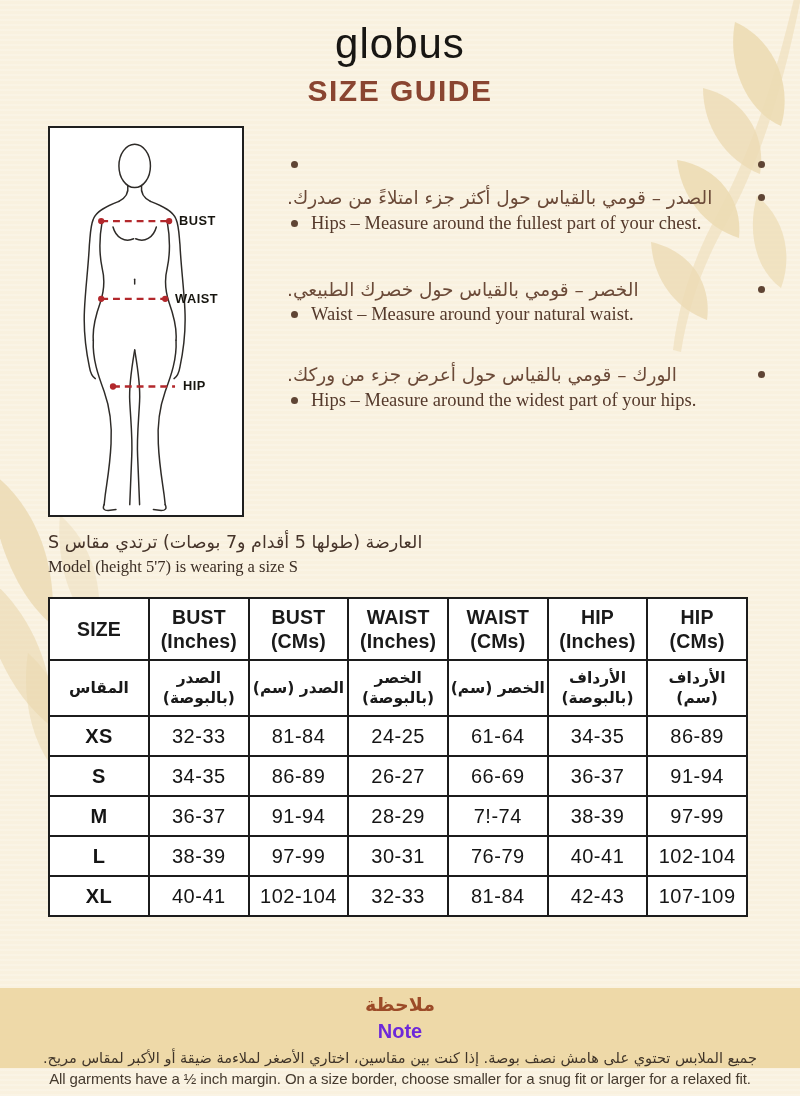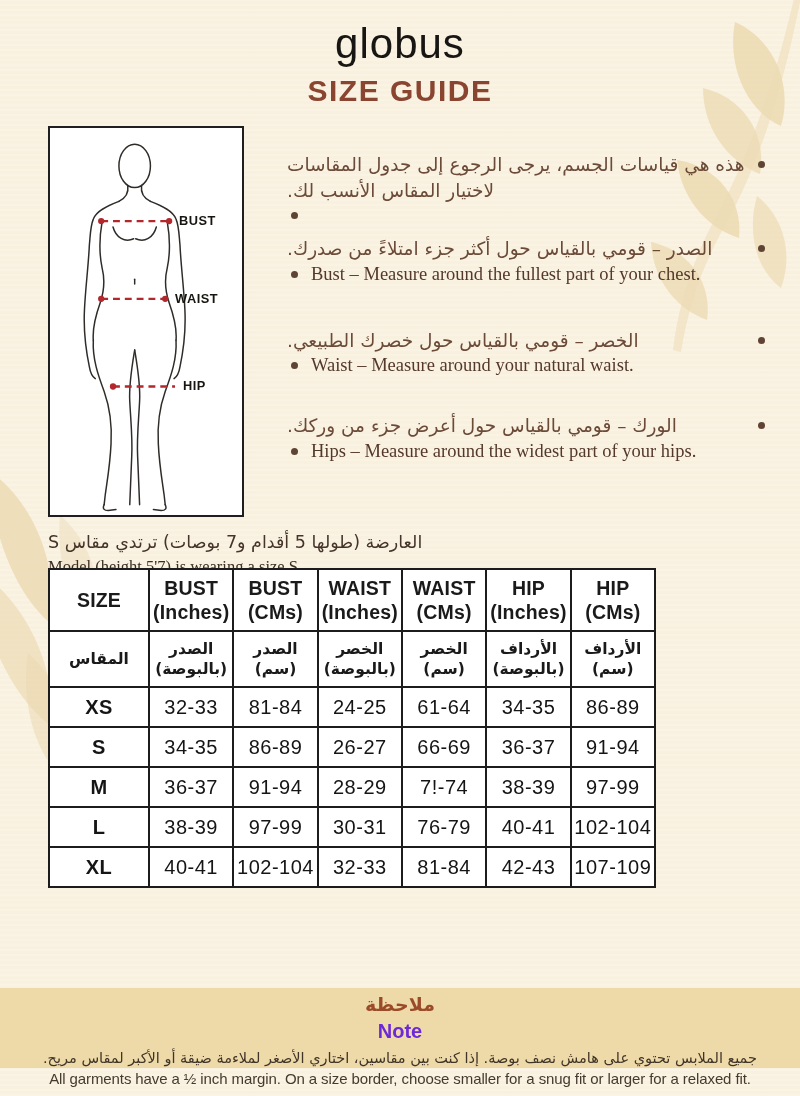--- a/index.html
+++ b/index.html
@@ -43,21 +43,21 @@
              font-size:18.5px; line-height:1.36; color:#54392b; }
   .item.en .dot { left:4px; }
 
   
   .model-info { position:absolute; left:48px; top:530px; }
   .model-ar { direction:rtl; text-align:left; font-family:"DejaVu Sans",sans-serif;
               font-size:17.5px; line-height:1.45; color:#46342a; }
   .model-en { font-family:"Liberation Serif","DejaVu Serif",serif; font-size:16.5px; line-height:1.4; color:#3c2e24; }
 
   
-  .size-table { position:absolute; left:48px; top:568px; width:608px;
+  .size-table { position:absolute; left:48px; top:597px; width:700px;
                 border-collapse:collapse; background:#ffffff; table-layout:fixed; }
   .size-table td, .size-table th { border:2px solid #1c1c1c; text-align:center; vertical-align:middle; background:#fff; }
   .row-hen th { height:62px; font-size:19.5px; font-weight:bold; line-height:1.25; white-space:pre-line; letter-spacing:.2px; }
   .row-har td { height:56px; font-family:"DejaVu Sans",sans-serif; font-weight:bold; font-size:15.5px;
                 line-height:1.3; white-space:pre-line; direction:rtl; }
   .row-data td { height:40px; font-size:20px; letter-spacing:.5px; color:#151515; }
   .row-data td.size-cell { font-weight:bold; letter-spacing:.5px; }
 
   
   .note { position:absolute; left:0; top:988px; width:800px; height:80px;
@@ -136,34 +136,33 @@
         <text x="127" y="176">WAIST</text>
         <text x="135" y="265">HIP</text>
       </g>
     </svg>
   </div>
 
   <ul class="bullets">
     <li class="group g1">
       <div class="item ar" lang="ar">
         <span class="dot"></span>
-        <span>هذه هي قياسات الجسم، يرجى الرجوع إلى جدول المقاسات لاختيار المقاس الأنسب لك.</span>
       </div>
       <div class="item en">
         <span class="dot"></span>
       </div>
     </li>
     <li class="group g2">
       <div class="item ar" lang="ar">
         <span class="dot"></span>
         <span>الصدر – قومي بالقياس حول أكثر جزء امتلاءً من صدرك.</span>
       </div>
       <div class="item en">
         <span class="dot"></span>
-        <span>Bust – Measure around the fullest part of your chest.</span>
+        <span>Hips – Measure around the fullest part of your chest.</span>
       </div>
     </li>
     <li class="group g3">
       <div class="item ar" lang="ar">
         <span class="dot"></span>
         <span>الخصر – قومي بالقياس حول خصرك الطبيعي.</span>
       </div>
       <div class="item en">
         <span class="dot"></span>
         <span>Waist – Measure around your natural waist.</span>

